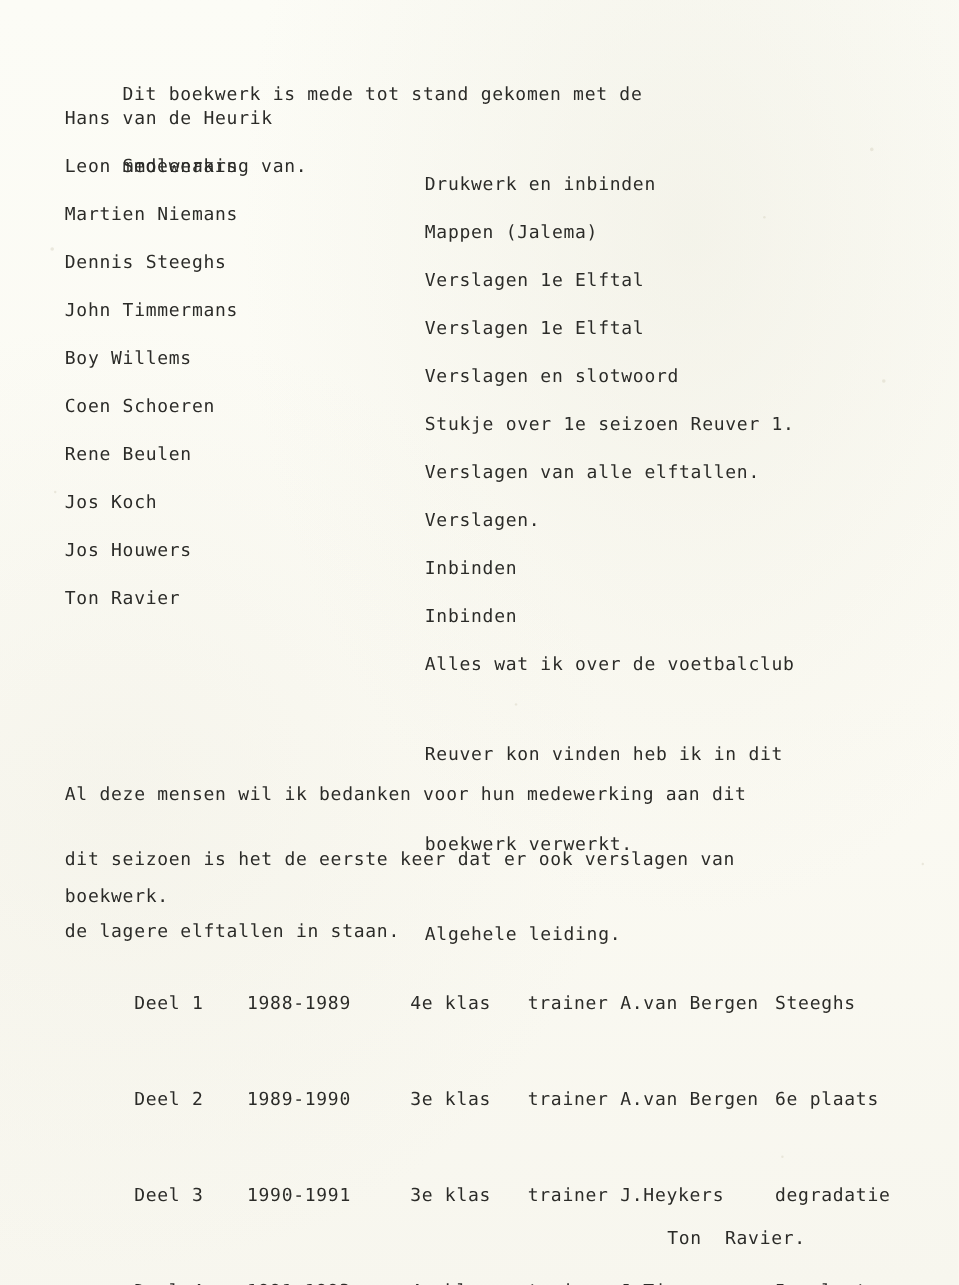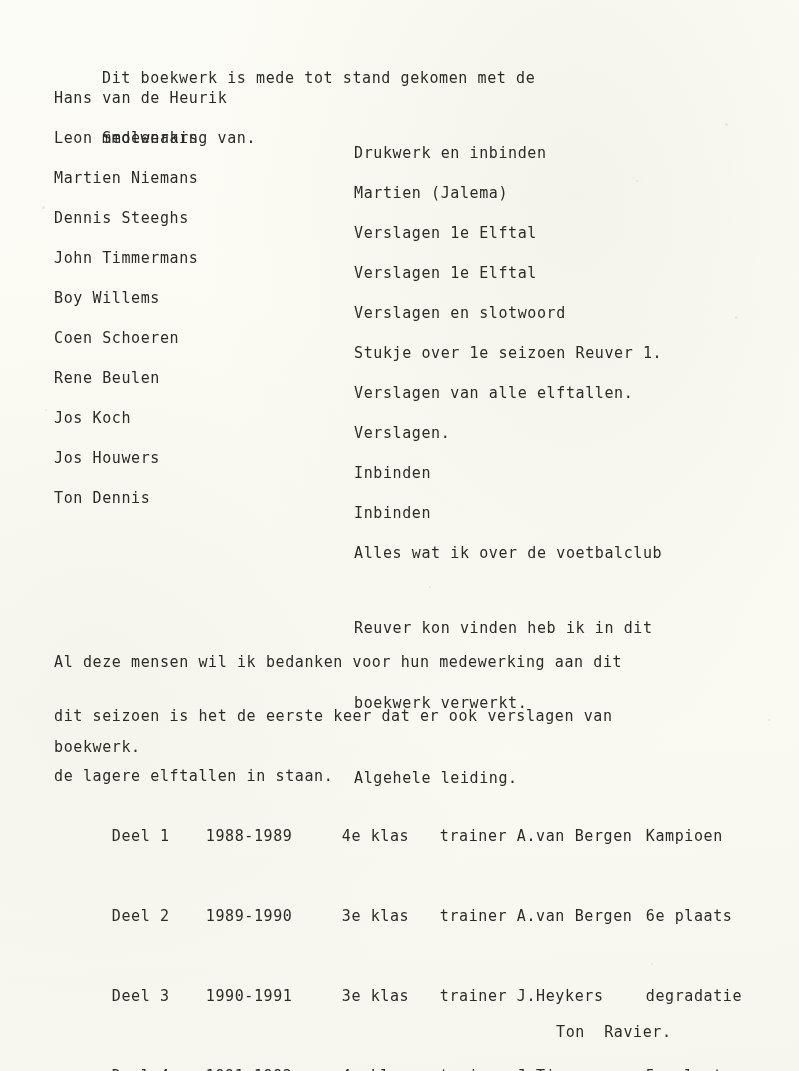--- a/index.html
+++ b/index.html
@@ -128,21 +128,21 @@
     <div class="credit-row">
       <span class="credit-name ink">Hans van de Heurik</span>
       <span class="credit-role ink">
         <span class="rline">Drukwerk en inbinden</span>
       </span>
     </div>
 
     <div class="credit-row">
       <span class="credit-name ink">Leon Smolenaars</span>
       <span class="credit-role ink">
-        <span class="rline">Martien (Jalema)</span>
+        <span class="rline">Mappen (Jalema)</span>
       </span>
     </div>
 
     <div class="credit-row">
       <span class="credit-name ink">Martien Niemans</span>
       <span class="credit-role ink">
         <span class="rline">Verslagen 1e Elftal</span>
       </span>
     </div>
 
@@ -189,21 +189,21 @@
     </div>
 
     <div class="credit-row">
       <span class="credit-name ink">Jos Houwers</span>
       <span class="credit-role ink">
         <span class="rline">Inbinden</span>
       </span>
     </div>
 
     <div class="credit-row tall">
-      <span class="credit-name ink">Ton Dennis</span>
+      <span class="credit-name ink">Ton Ravier</span>
       <span class="credit-role ink">
         <span class="rline">Alles wat ik over de voetbalclub</span>
         <span class="rline">Reuver kon vinden heb ik in dit</span>
         <span class="rline">boekwerk verwerkt.</span>
         <span class="rline">Algehele leiding.</span>
       </span>
     </div>
 
   </div>
 
@@ -213,21 +213,21 @@
   </div>
 
   <div class="intro2 ink">
     <span class="line">dit seizoen is het de eerste keer dat er ook verslagen van</span>
     <span class="line">de lagere elftallen in staan.</span>
   </div>
 
   <div class="deel-table ink">
 
     <div class="deel-row">
-      <span class="c-deel">Deel 1</span><span class="c-season">1988-1989</span><span class="c-klas">4e klas</span><span class="c-trainer">trainer A.van Bergen</span><span class="c-result">Kampioen</span>
+      <span class="c-deel">Deel 1</span><span class="c-season">1988-1989</span><span class="c-klas">4e klas</span><span class="c-trainer">trainer A.van Bergen</span><span class="c-result">Steeghs</span>
     </div>
 
     <div class="deel-row">
       <span class="c-deel">Deel 2</span><span class="c-season">1989-1990</span><span class="c-klas">3e klas</span><span class="c-trainer">trainer A.van Bergen</span><span class="c-result">6e plaats</span>
     </div>
 
     <div class="deel-row">
       <span class="c-deel">Deel 3</span><span class="c-season">1990-1991</span><span class="c-klas">3e klas</span><span class="c-trainer">trainer J.Heykers</span><span class="c-result">degradatie</span>
     </div>
 

